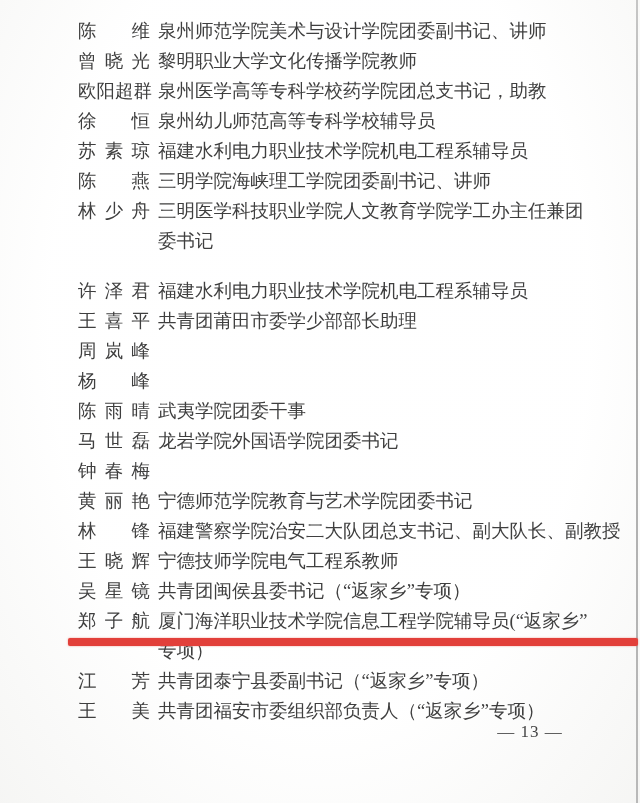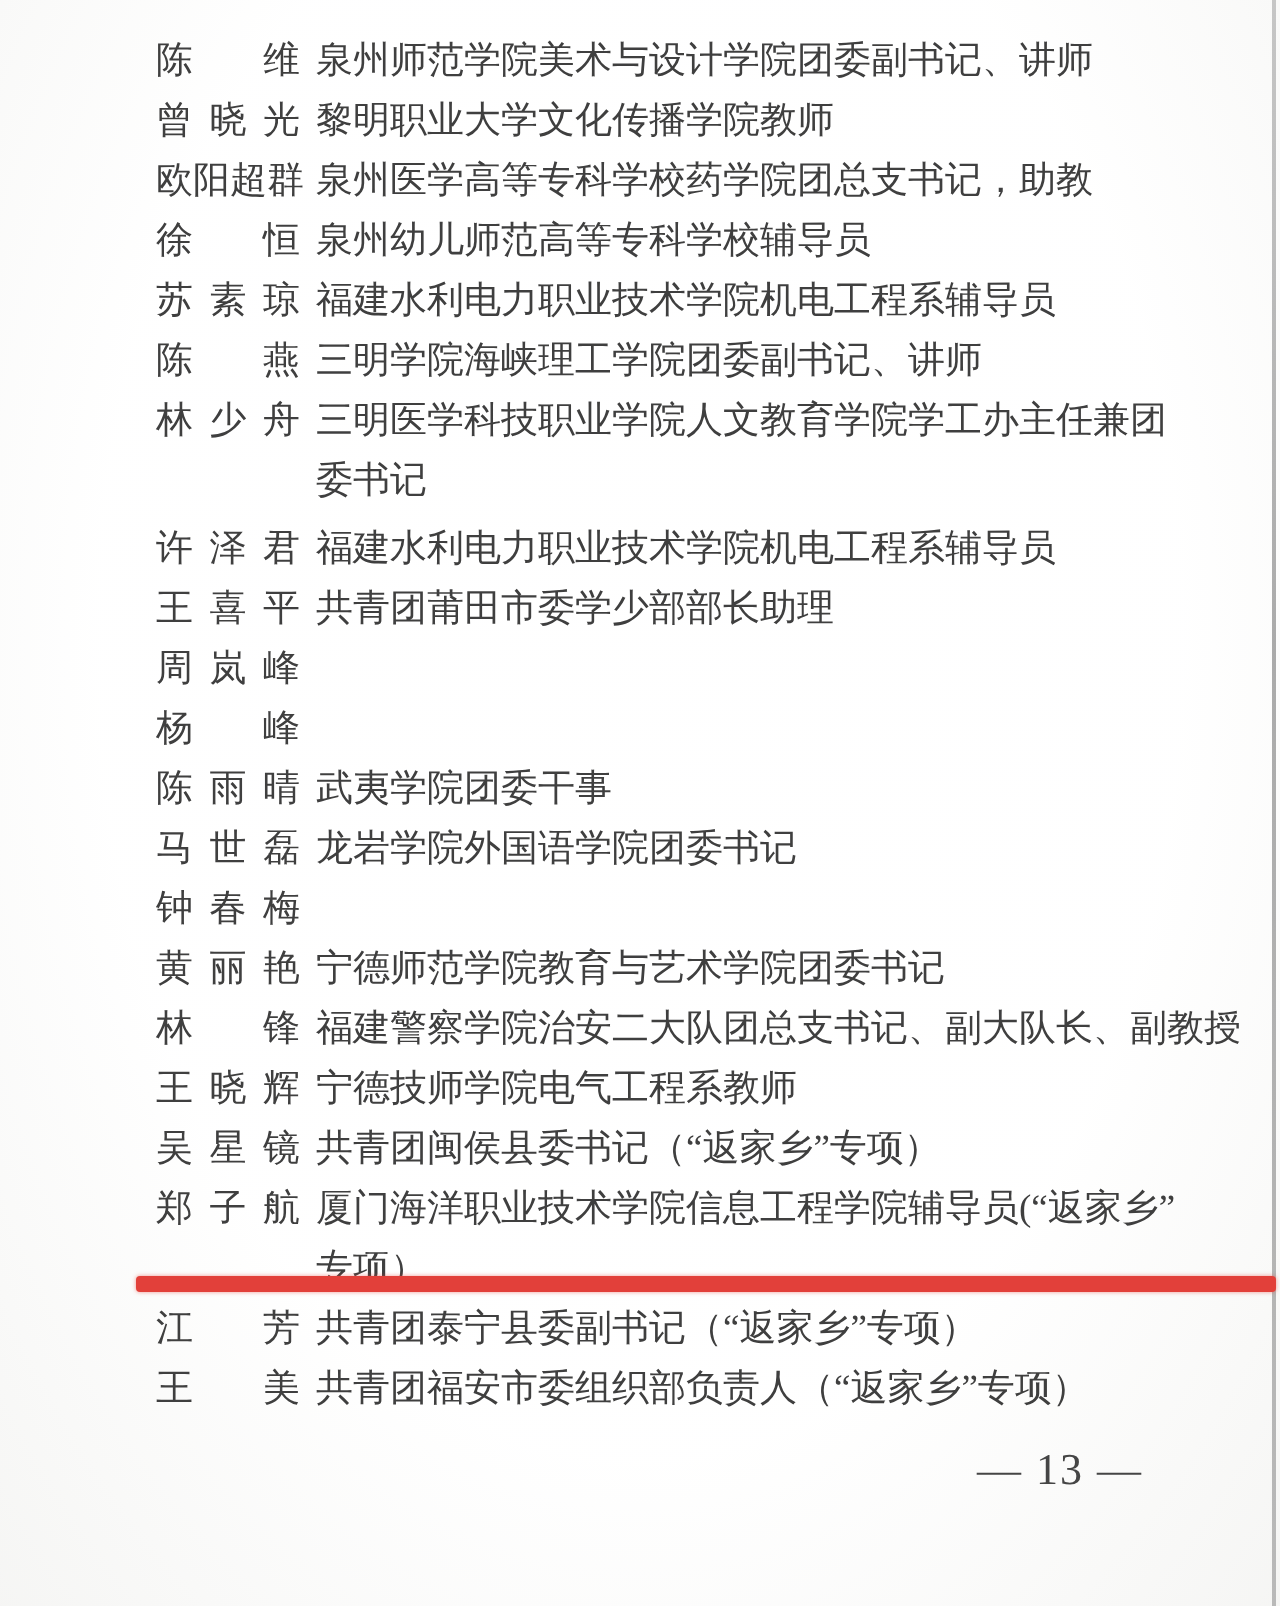--- a/index.html
+++ b/index.html
@@ -24,21 +24,21 @@
     width: 100%;
   }
   .row {
     display: flex;
     align-items: flex-start;
     padding-left: 78px;
     font-size: 18.5px;
     line-height: 30px;
   }
   .row.gap-top {
-    margin-top: 4px;
+    margin-top: 20px;
   }
   .name {
     flex: none;
     width: 72px;
     text-align: justify;
     text-align-last: justify;
     -moz-text-align-last: justify;
     white-space: nowrap;
     overflow: visible;
   }
@@ -57,21 +57,21 @@
     border-radius: 2px;
     z-index: 5;
     box-shadow: 0 0 2px rgba(230, 70, 60, 0.55);
   }
   .page-number {
     position: absolute;
     top: 722px;
     left: 487px;
     width: 86px;
     text-align: center;
-    font-size: 22px;
+    font-size: 17px;
     color: #454545;
     letter-spacing: 1px;
   }
   .edge-line {
     position: absolute;
     top: 0;
     bottom: 0;
     right: 2px;
     width: 2px;
     background: linear-gradient(to bottom, #b5b5b5, #8f8f8f 40%, #a5a5a5);

